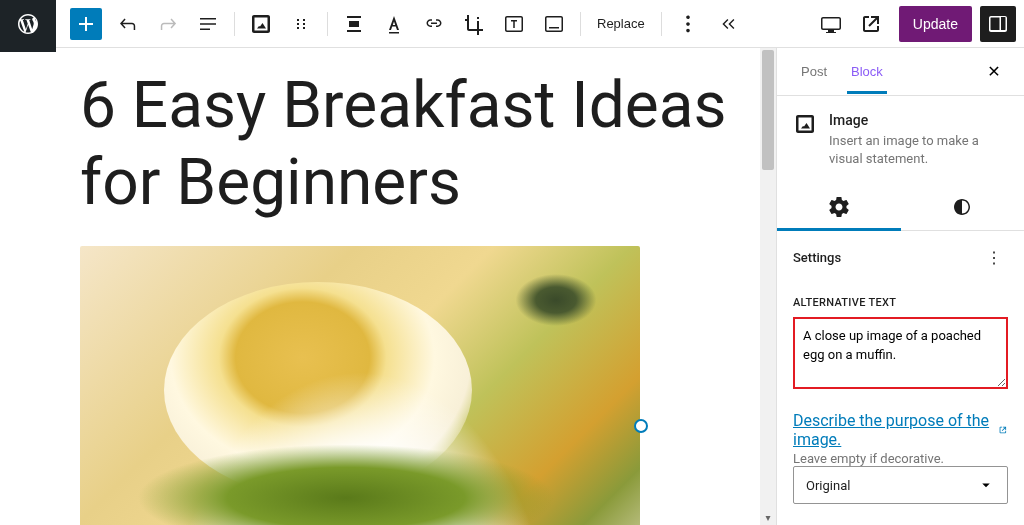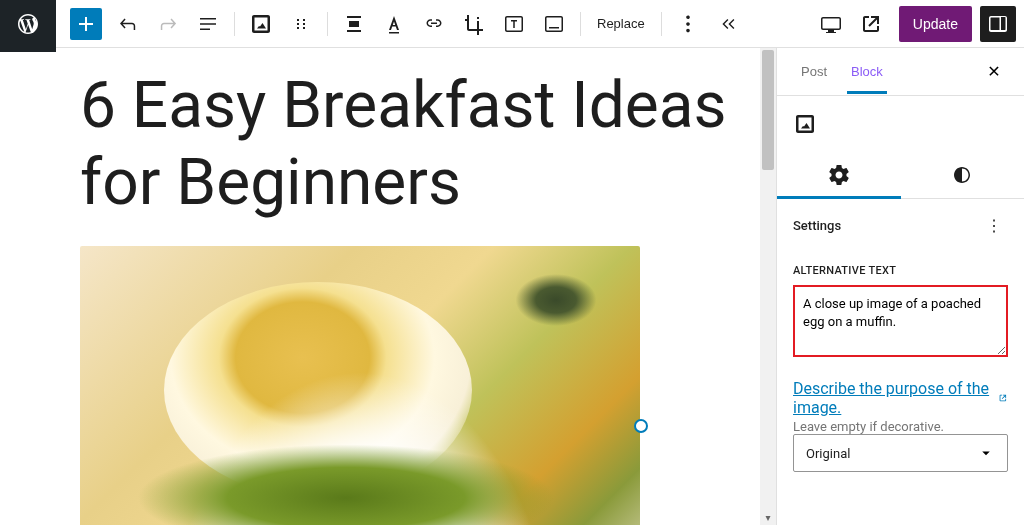--- a/index.html
+++ b/index.html
@@ -187,20 +187,24 @@
         <button class="side-tab active">Block</button>
         <button class="side-close">✕</button>
       </div>
       <div class="side-body">
         <div class="block-head">
           <div class="block-head-icon">
             <svg viewBox="0 0 24 24">
                 <path d="M19 3H5c-1.1 0-2 .9-2 2v14c0 1.1.9 2 2 2h14c1.1 0 2-.9 2-2V5c0-1.1-.9-2-2-2zm-.5 15.5h-13v-13h13v13zM10 14l-2 2.5h9L13.5 11l-2.5 3.5z"></path>
               </svg>
           </div>
+          <div class="block-head-txt">
+            <p class="bh-title">Image</p>
+            <p class="bh-desc">Insert an image to make a visual statement.</p>
+          </div>
         </div>
         <div class="sub-tabs">
           <button class="sub-tab active">
             <svg viewBox="0 0 24 24">
                 <path d="M19.43 12.98c.04-.32.07-.64.07-.98s-.03-.66-.07-.98l2.11-1.65c.19-.15.24-.42.12-.64l-2-3.46c-.12-.22-.39-.3-.61-.22l-2.49 1c-.52-.4-1.08-.73-1.69-.98l-.38-2.65C14.46 2.18 14.25 2 14 2h-4c-.25 0-.46.18-.49.42l-.38 2.65c-.61.25-1.17.59-1.69.98l-2.49-1c-.23-.09-.49 0-.61.22l-2 3.46c-.13.22-.07.49.12.64l2.11 1.65c-.04.32-.07.65-.07.98s.03.66.07.98l-2.11 1.65c-.19.15-.24.42-.12.64l2 3.46c.12.22.39.3.61.22l2.49-1c.52.4 1.08.73 1.69.98l.38 2.65c.03.24.24.42.49.42h4c.25 0 .46-.18.49-.42l.38-2.65c.61-.25 1.17-.59 1.69-.98l2.49 1c.23.09.49 0 .61-.22l2-3.46c.12-.22.07-.49-.12-.64l-2.11-1.65zM12 15.5c-1.93 0-3.5-1.57-3.5-3.5s1.57-3.5 3.5-3.5 3.5 1.57 3.5 3.5-1.57 3.5-3.5 3.5z"></path>
               </svg>
           </button>
           <button class="sub-tab">
             <svg viewBox="0 0 24 24">
                 <path d="M12 4c-4.4 0-8 3.6-8 8s3.6 8 8 8 8-3.6 8-8-3.6-8-8-8zm0 14.5V5.5c3.6 0 6.5 2.9 6.5 6.5s-2.9 6.5-6.5 6.5z"></path>

